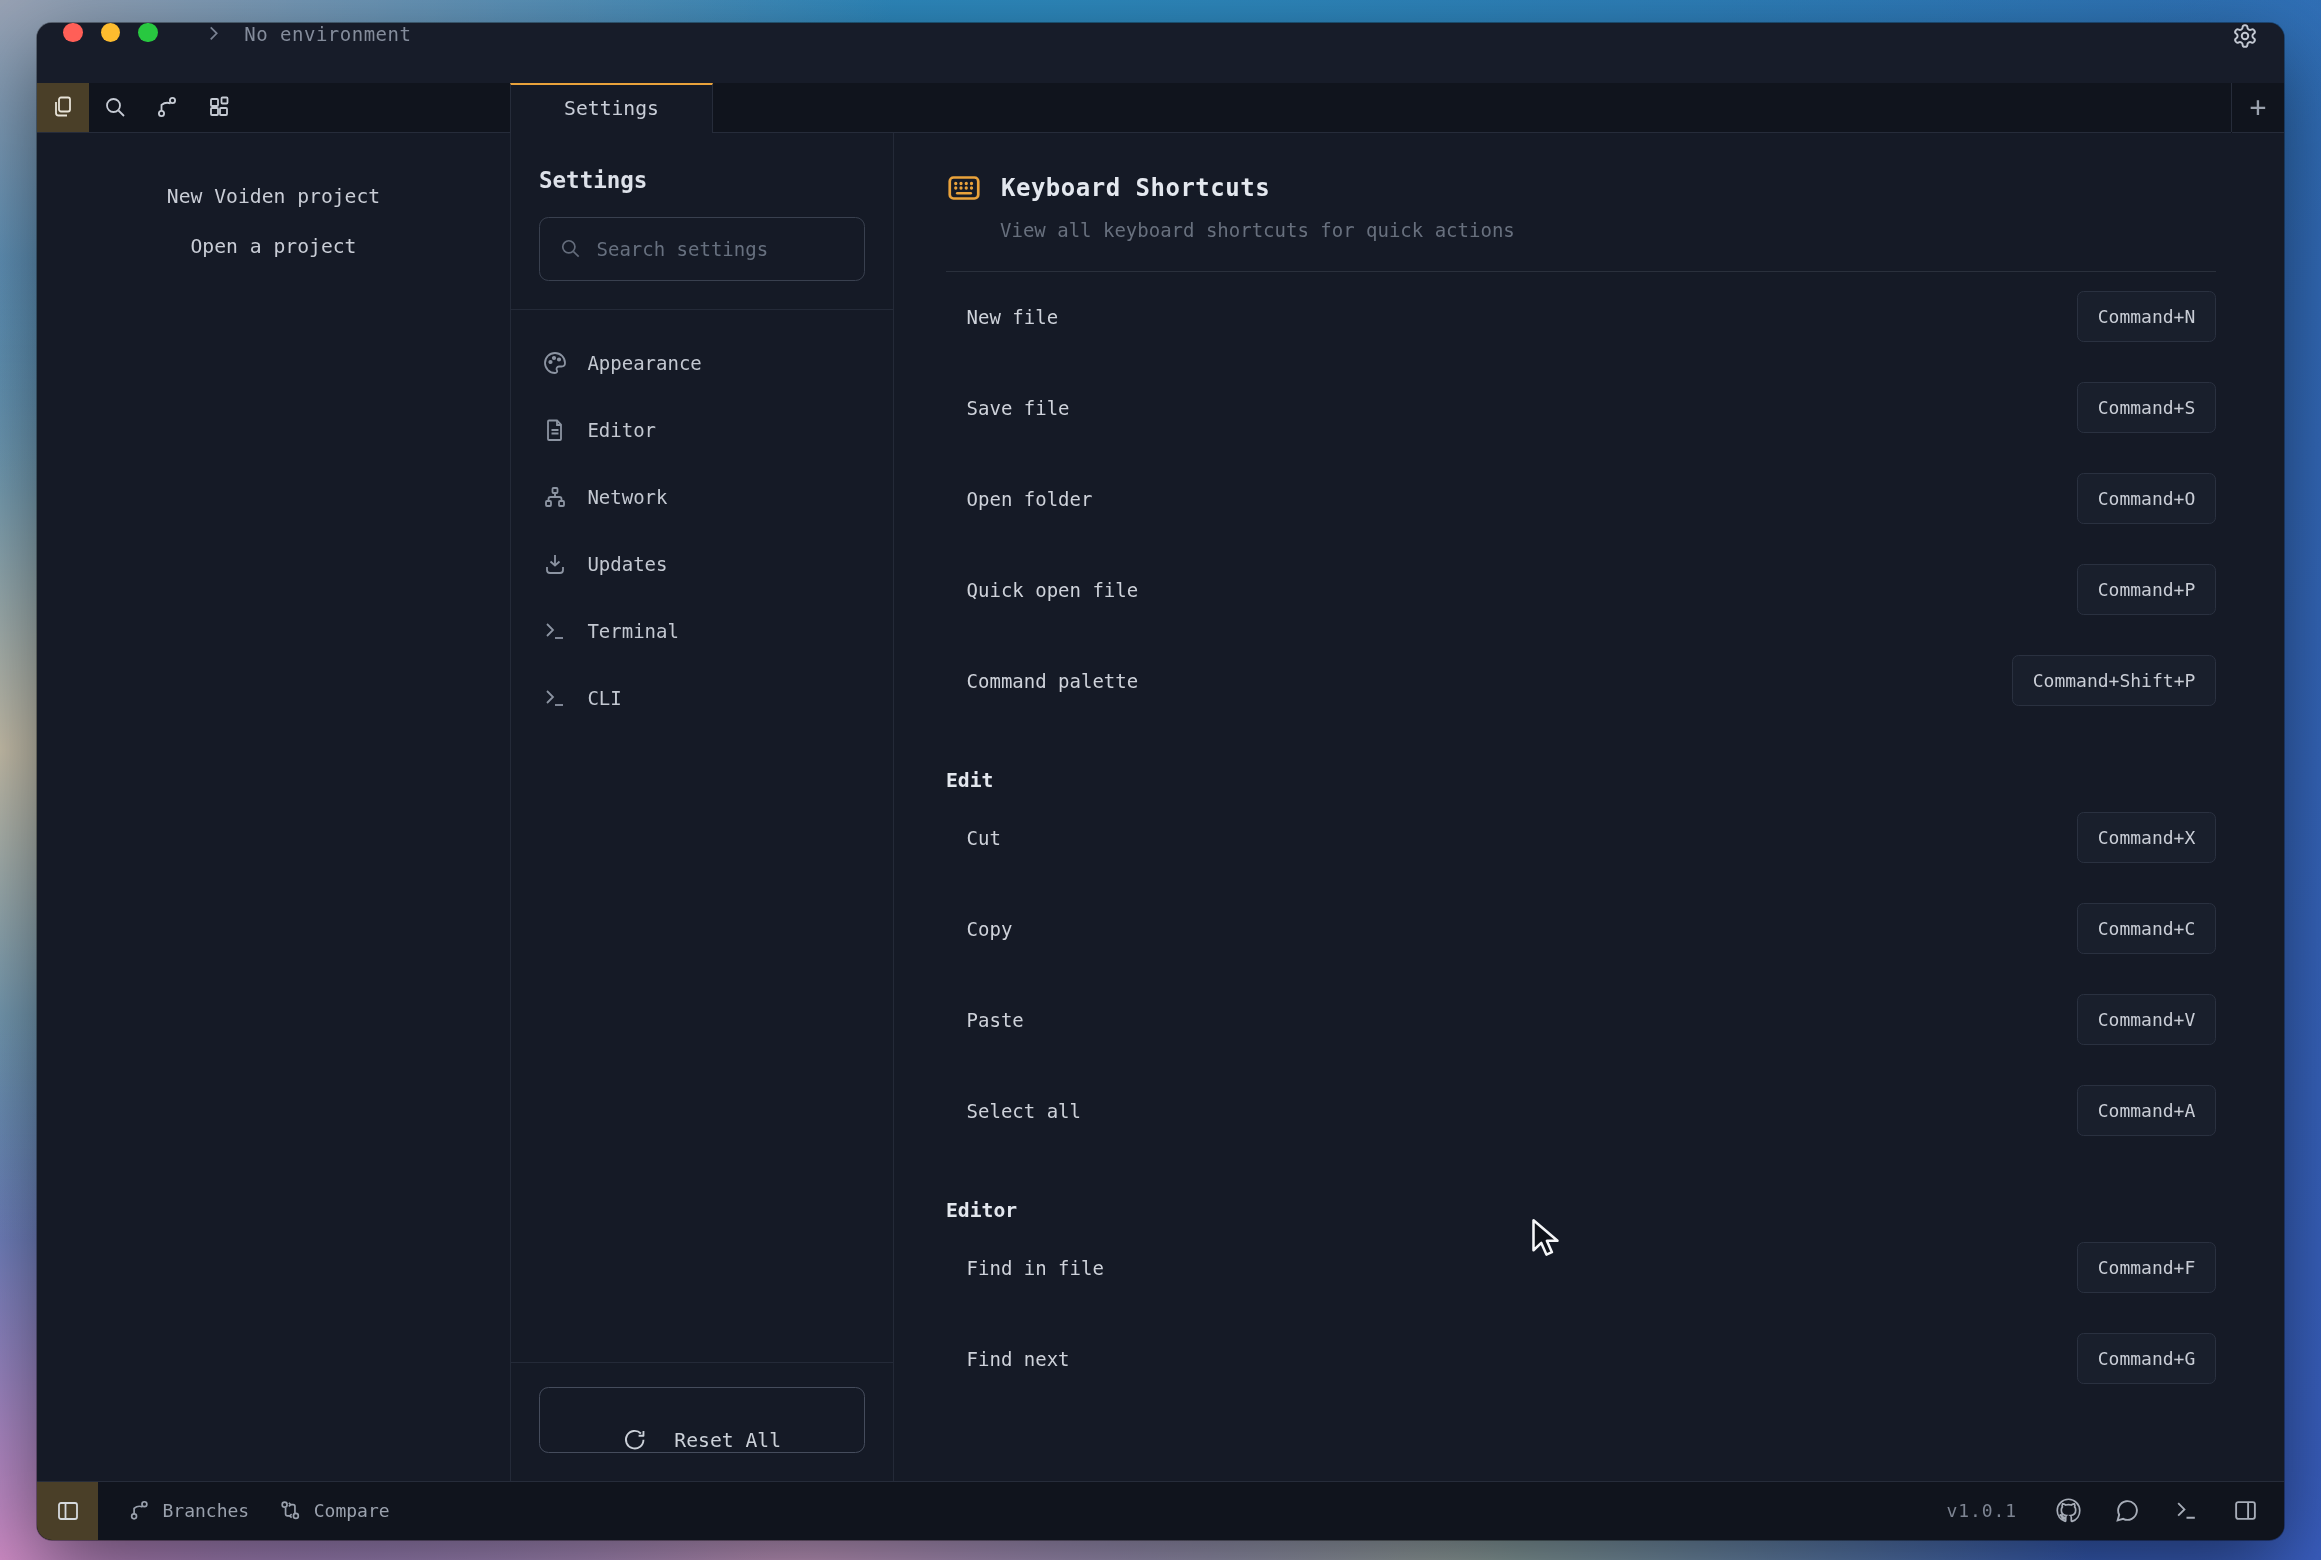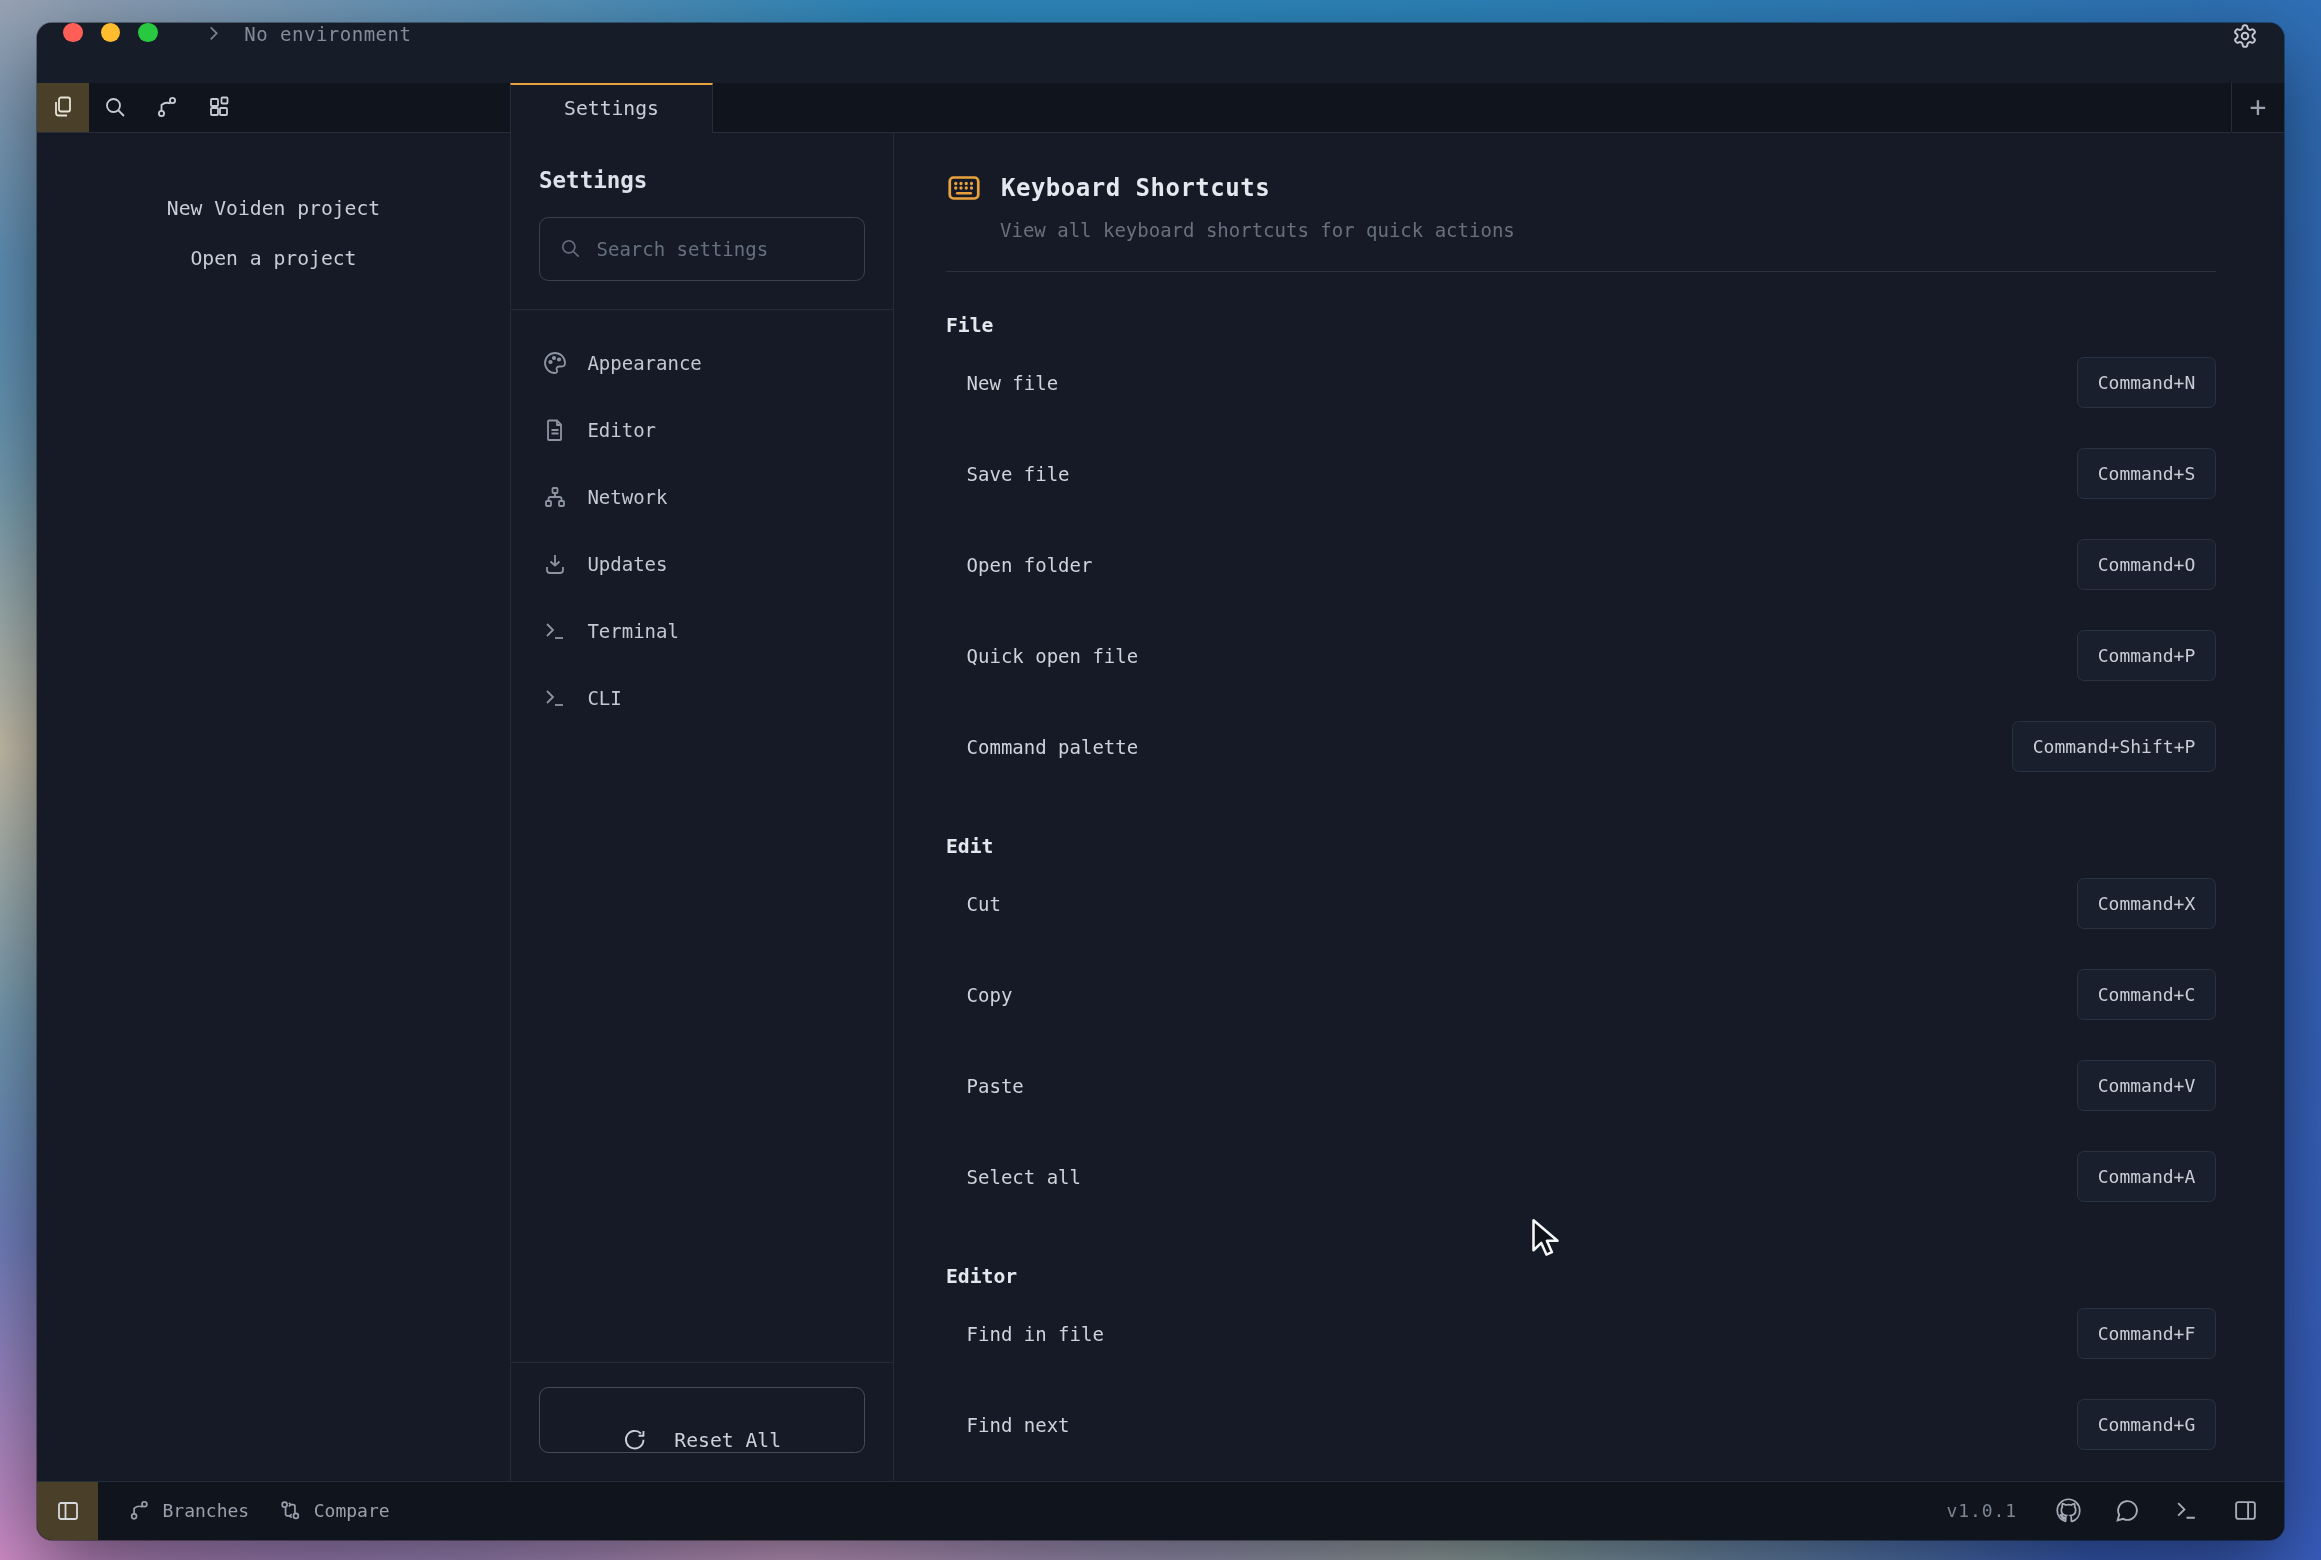--- a/index.html
+++ b/index.html
@@ -40,21 +40,21 @@
     width:203px; display:flex; align-items:center; justify-content:center;
     background:#151a26; border-top:2.8px solid #e9a23b;
     border-left:0.9px solid #262c3a; border-right:0.9px solid #262c3a;
     color:#c9ced8; font-size:19.7px;
   }
   .tab-fill{ flex:1; border-bottom:0.9px solid #262c3a; }
   .tab-sep{ width:0.9px; background:#262c3a; margin-bottom:0.9px; }
   .add-tab{ width:52px; display:flex; align-items:center; justify-content:center; border-bottom:0.9px solid #262c3a; color:#9aa1ad; font-size:28px; font-weight:300; }
   
   .middle{ flex:1; display:flex; min-height:0; }
-  .welcome{ width:473px; flex:0 0 473px; padding-top:51px; text-align:center; }
+  .welcome{ width:473px; flex:0 0 473px; padding-top:39px; text-align:center; }
   .welcome-link{ display:block; font-size:19.7px; color:#c9cdd6; line-height:50px; }
   
   .side{ width:384px; flex:0 0 384px; border-left:0.9px solid #242a38; border-right:0.9px solid #242a38; display:flex; flex-direction:column; background:#151a26; }
   .side-head{ padding:34px 28px 0 28px; }
   .side-title{ font-size:22.5px; font-weight:bold; color:#dde1e9; }
   .searchbox{
     margin-top:24px; height:64px; border:1.4px solid #39404f; border-radius:9.4px;
     display:flex; align-items:center; padding:0 19px; gap:15px;
   }
   .searchbox .s-icon{ color:#646c7b; display:flex; }
@@ -283,21 +283,20 @@
                 <path d="M6.5 9h.01M10 9h.01M13.5 9h.01M17 9h.01M6.5 12h.01M10 12h.01M13.5 12h.01M17 12h.01" stroke-linecap="round" stroke-width="2.2"></path>
                 <path d="M7.5 15.5h9" stroke-linecap="round"></path>
               </svg>
           </span>
           <span class="main-title">Keyboard Shortcuts</span>
         </div>
         <div class="main-sub">View all keyboard shortcuts for quick actions</div>
         <div class="main-div"></div>
       </div>
 
-      <div class="section-title">File</div>
       <div class="shortcut-row">
         <span class="row-label">New file</span>
         <span class="kbd-badge">Command+N</span>
       </div>
       <div class="shortcut-row">
         <span class="row-label">Save file</span>
         <span class="kbd-badge">Command+S</span>
       </div>
       <div class="shortcut-row">
         <span class="row-label">Open folder</span>

